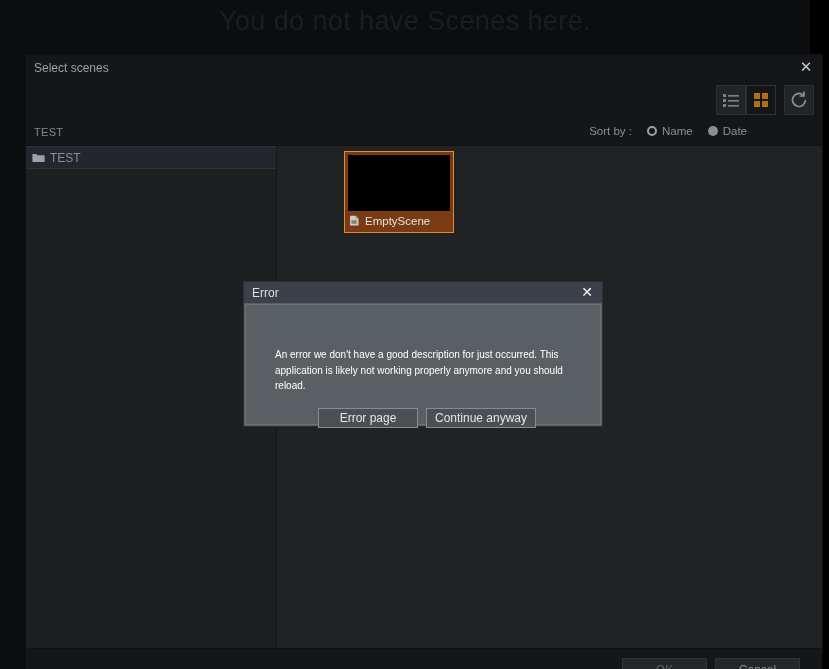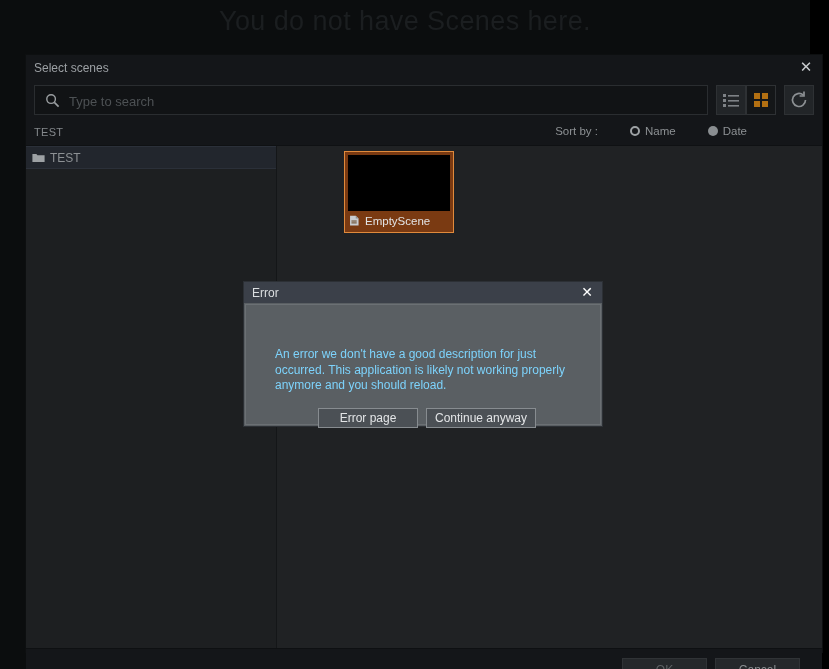--- a/index.html
+++ b/index.html
@@ -138,21 +138,21 @@
     left: 8px; top: 5px;
     font-size: 11px;
     color: #84888c;
     letter-spacing: .3px;
   }
   #sort-controls {
     position: absolute;
     right: 75px; top: 4px;
     display: flex;
     align-items: center;
-    gap: 24px;
+    gap: 7px;
     font-size: 11.5px;
     color: #8d9194;
   }
   .sort-option {
     display: flex;
     align-items: center;
     gap: 5px;
     cursor: pointer;
     margin-left: 8px;
   }
@@ -300,23 +300,23 @@
     left: 1px; top: 22px;
     width: 356px; height: 121px;
     background: #5a5f63;
     border: 1px solid #6b7074;
     box-sizing: border-box;
   }
   #error-message {
     position: absolute;
     left: 29px; top: 42px;
     width: 310px;
-    font-size: 12px;
+    font-size: 10px;
     line-height: 15.5px;
-    color: #7dd3fc;
+    color: #ffffff;
   }
   .error-button {
     position: absolute;
     top: 103px;
     height: 20px;
     background: #4b5055;
     border: 1px solid #878c90;
     box-sizing: border-box;
     color: #e3e5e7;
     font-size: 12px;
@@ -337,27 +337,20 @@
 <div id="right-gutter"></div>
 
 <div id="scenes-modal">
 
   <div id="modal-titlebar">
     <div id="modal-title">Select scenes</div>
     <div id="modal-close">✕</div>
   </div>
 
   <div id="search-row">
-    <div id="search-box">
-      <svg id="search-icon" viewBox="0 0 16 16">
-        <circle cx="6.5" cy="6.5" r="4.6" fill="none" stroke="#9a9ea1" stroke-width="1.5"></circle>
-        <line x1="10" y1="10" x2="14.5" y2="14.5" stroke="#9a9ea1" stroke-width="1.8"></line>
-      </svg>
-      <input id="search-input" type="text" value="" placeholder="Type to search" style="">
-    </div>
 
     <div id="view-list-button" class="view-toggle">
       <svg viewBox="0 0 28 28" width="28" height="28">
         <rect x="6" y="8" width="3" height="3" fill="#7e8286"></rect>
         <rect x="11" y="9" width="11" height="1.6" fill="#7e8286"></rect>
         <rect x="6" y="13" width="3" height="3" fill="#7e8286"></rect>
         <rect x="11" y="14" width="11" height="1.6" fill="#7e8286"></rect>
         <rect x="6" y="18" width="3" height="3" fill="#7e8286"></rect>
         <rect x="11" y="19" width="11" height="1.6" fill="#7e8286"></rect>
       </svg>

